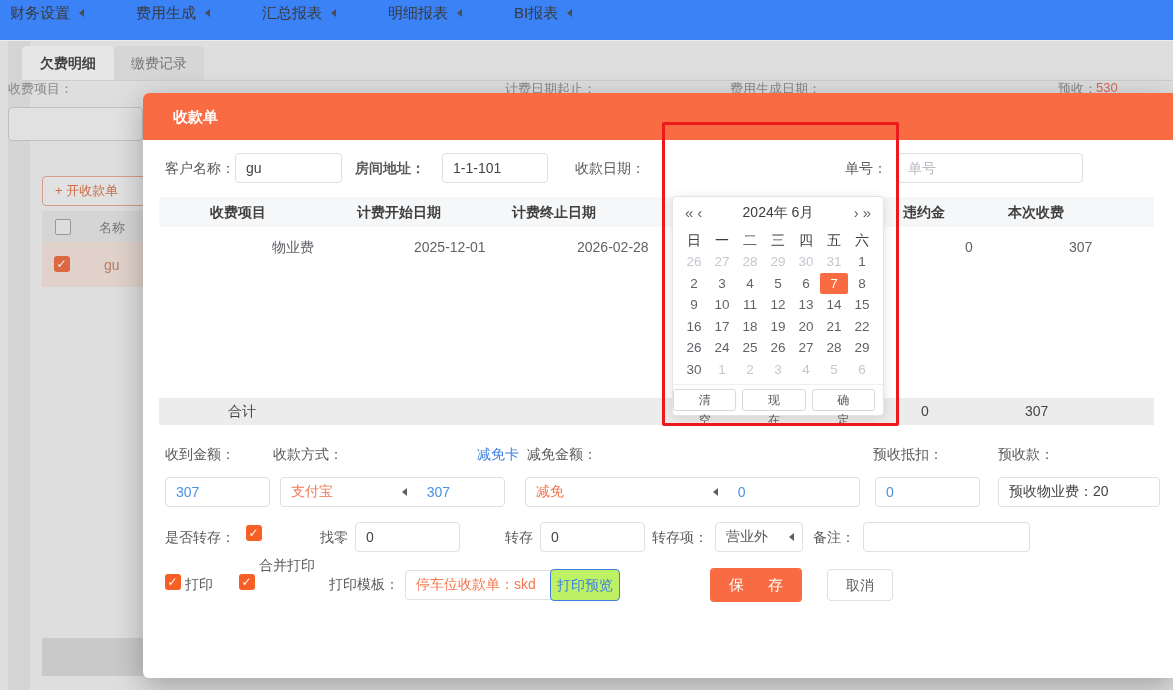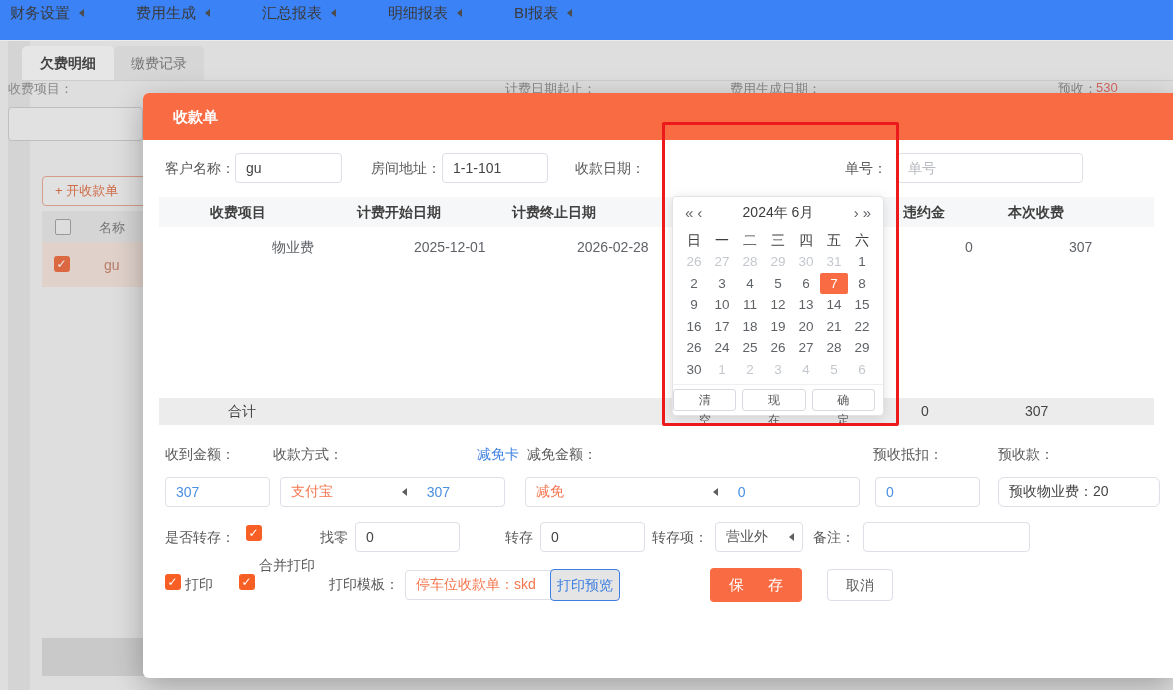--- a/index.html
+++ b/index.html
@@ -44,21 +44,21 @@
   .total-band{top:305px;height:27px;background:#ececec;}
   .total-cell{position:absolute;top:310px;font-size:14px;color:#444;white-space:nowrap;}
   .combo{position:absolute;height:30px;border:1px solid #dcdfe6;border-radius:4px;box-sizing:border-box;display:flex;align-items:center;background:#fff;font-size:14px;}
   .combo .sel{display:flex;align-items:center;justify-content:space-between;padding:0 8px 0 10px;box-sizing:border-box;}
   .combo .sel .txt{white-space:nowrap;overflow:hidden;}
   .orange-txt{color:#f4764f;}
   .dark-txt{color:#565656;}
   .combo .val{color:#4a90e2;padding-left:12px;white-space:nowrap;}
   .sel-caret{width:0;height:0;border-top:4px solid transparent;border-bottom:4px solid transparent;border-right:5px solid #5f5f5f;margin-left:6px;flex:none;}
   .link{color:#3d7fe0;cursor:pointer;}
-  .btn-preview{position:absolute;left:407px;top:476px;width:70px;height:32px;border:1px solid #3d7fe0;border-radius:4px;background:#e5e5e5;color:#3d7fe0;font-size:14px;text-align:center;line-height:30px;box-sizing:border-box;cursor:pointer;}
+  .btn-preview{position:absolute;left:407px;top:476px;width:70px;height:32px;border:1px solid #3d7fe0;border-radius:4px;background:#bef264;color:#3d7fe0;font-size:14px;text-align:center;line-height:30px;box-sizing:border-box;cursor:pointer;}
   .btn-save{position:absolute;left:567px;top:475px;width:92px;height:34px;border:none;border-radius:4px;background:#f96b42;color:#fff;font-size:15px;text-align:center;line-height:34px;letter-spacing:10px;text-indent:10px;cursor:pointer;}
   .btn-cancel{position:absolute;left:684px;top:476px;width:66px;height:32px;border:1px solid #dcdfe6;border-radius:4px;background:#fff;color:#5a5a5a;font-size:14px;text-align:center;line-height:30px;box-sizing:border-box;cursor:pointer;}
   
   .calendar{position:absolute;left:529px;top:103px;width:212px;height:220px;background:#fff;border:1px solid #e4e4e4;border-radius:4px;
     box-shadow:0 2px 12px rgba(0,0,0,0.12);z-index:5;box-sizing:border-box;}
   .cal-head{display:flex;align-items:center;height:32px;padding:0 10px;color:#5f6368;}
   .cal-arrow{font-size:15px;color:#606266;cursor:pointer;line-height:30px;padding:0 2px;user-select:none;}
   .cal-title{flex:1;text-align:center;font-size:14px;color:#3c3c3c;white-space:nowrap;}
   .cal-grid{padding:0 7px;display:flex;flex-wrap:wrap;width:198px;}
   .wd{width:28px;height:22px;line-height:22px;text-align:center;font-size:14px;color:#3f3f3f;}
@@ -129,21 +129,21 @@
   </div>
   <div class="overlay"></div>
 
   <div class="modal">
     <div class="modal-header">
       <span class="modal-title">收款单</span>
     </div>
 
     <span class="f-label" style="left:22px;top:67px;">客户名称：</span>
     <input class="f-input" style="left: 92px; top: 60px; width: 107px;" value="gu">
-    <span class="f-label" style="left:228px;top:67px;">房间地址：</span>
+    <span class="f-label" style="left:212px;top:67px;font-weight:bold;">房间地址：</span>
     <input class="f-input" style="left: 299px; top: 60px; width: 106px;" value="1-1-101">
     <span class="f-label" style="left:432px;top:67px;">收款日期：</span>
     <span class="f-label" style="left:702px;top:67px;">单号：</span>
     <input class="f-input" style="left: 754px; top: 60px; width: 186px;" placeholder="单号">
 
     <div class="band thead"></div>
     <span class="th" style="left:67px;">收费项目</span>
     <span class="th" style="left:214px;">计费开始日期</span>
     <span class="th" style="left:369px;">计费终止日期</span>
     <span class="th" style="left:760px;">违约金</span>
@@ -176,21 +176,21 @@
       <span class="val">307</span>
     </div>
     <div class="combo" style="left:382px;top:384px;width:335px;">
       <span class="sel" style="width:60%;">
         <span class="txt orange-txt">减免</span>
         <span class="sel-caret"></span>
       </span>
       <span class="val">0</span>
     </div>
     <input class="f-input blue-val" style="left: 732px; top: 384px; width: 105px;" value="0">
-    <input class="f-input" style="left: 855px; top: 384px; width: 162px; border-radius: 6px;" value="预收物业费：20">
+    <input class="f-input" style="left: 855px; top: 384px; width: 162px;" value="预收物业费：20">
 
     <span class="f-label" style="left:22px;top:436px;">是否转存：</span>
     <span class="cb" style="position:absolute;left:103px;top:432px;background:#f75f24;"></span>
     <span class="f-label" style="left:177px;top:436px;">找零</span>
     <input class="f-input" style="left: 212px; top: 429px; width: 105px;" value="0">
     <span class="f-label" style="left:362px;top:436px;">转存</span>
     <input class="f-input" style="left: 397px; top: 429px; width: 105px;" value="0">
     <span class="f-label" style="left:509px;top:436px;">转存项：</span>
     <div class="combo" style="left:572px;top:429px;width:88px;">
       <span class="sel" style="width:100%;">

